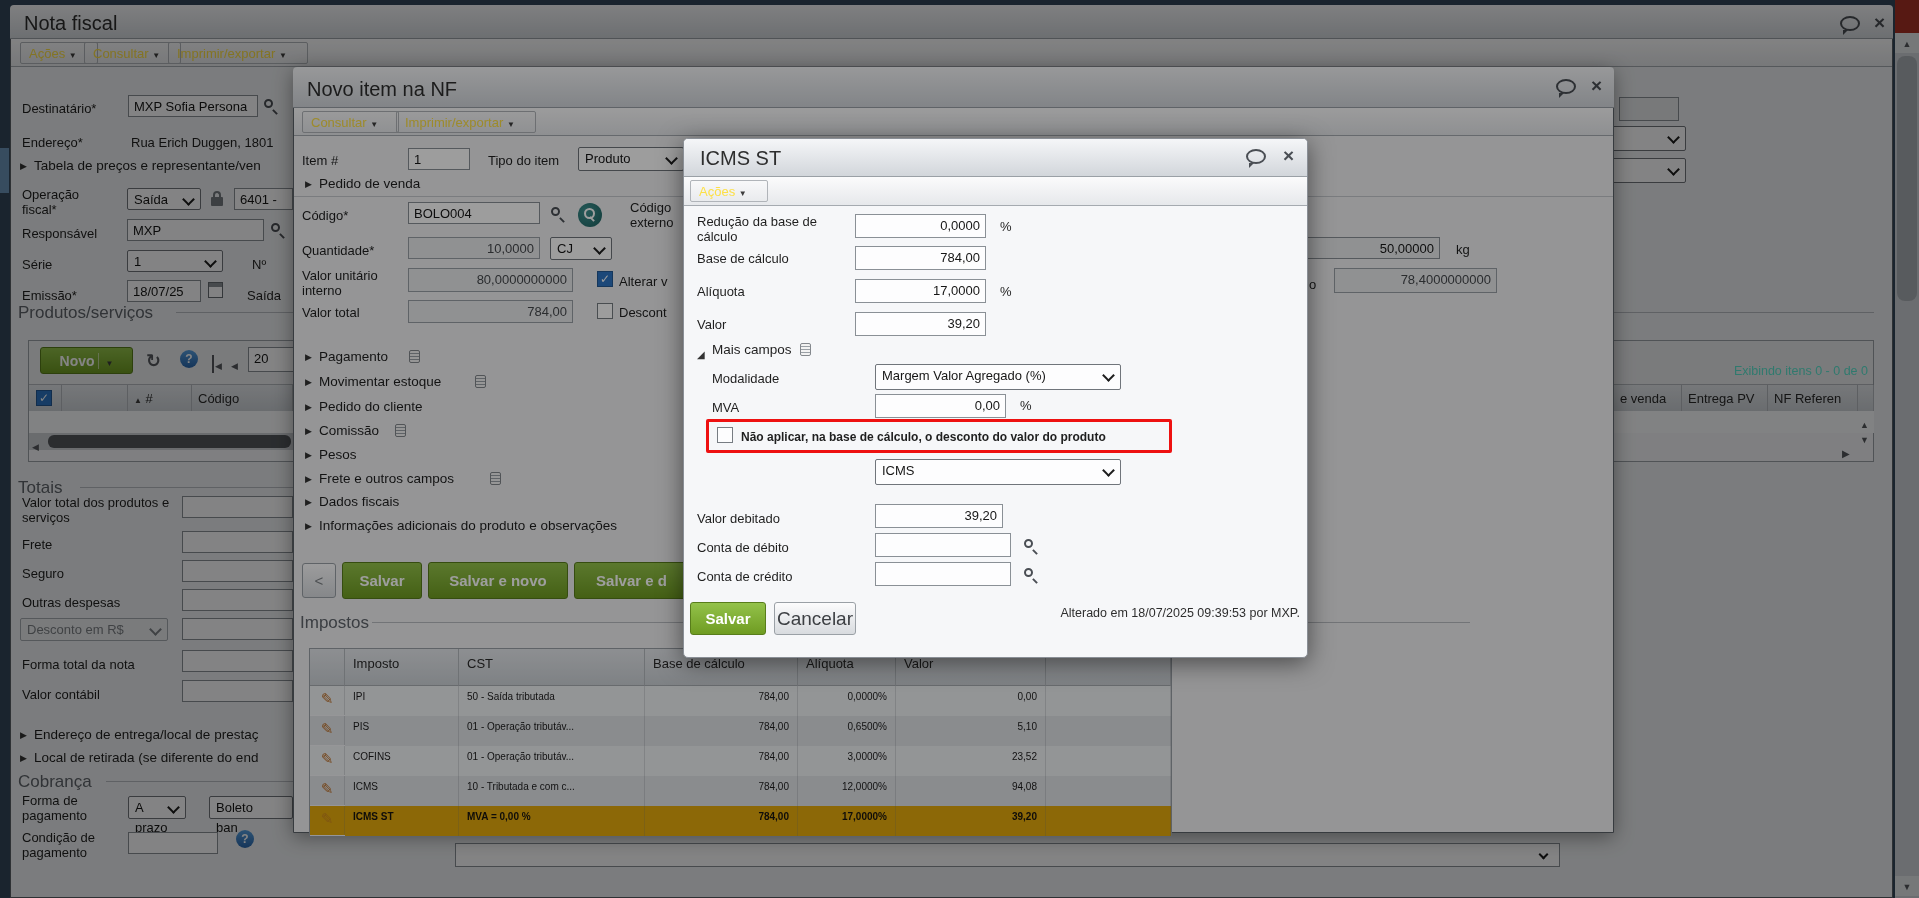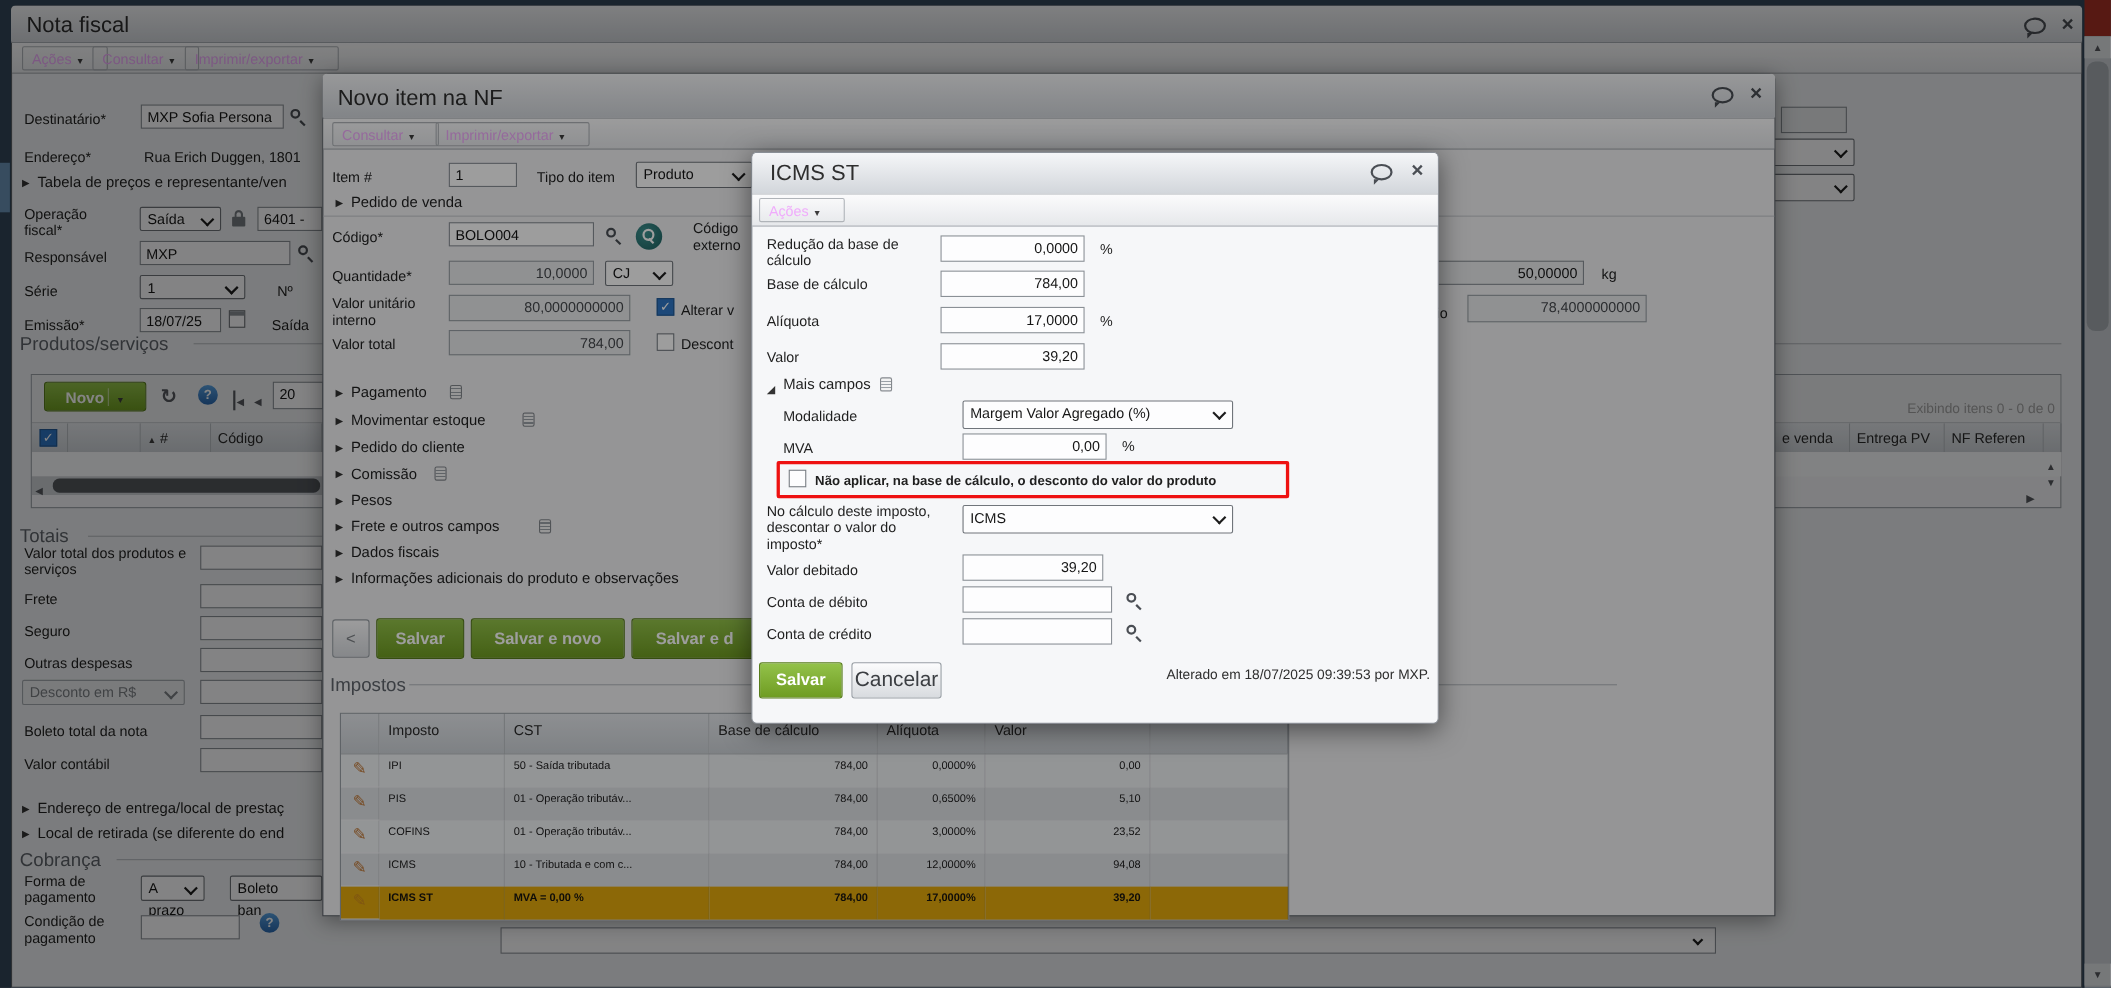--- a/index.html
+++ b/index.html
@@ -5,21 +5,21 @@
   html,body{margin:0;padding:0;background:#222;}
   #page{position:relative;width:1919px;height:898px;overflow:hidden;background:#33475a;
         font-family:"Liberation Sans","DejaVu Sans",sans-serif;color:#1c1c1c;}
   .abs{position:absolute;box-sizing:border-box;}
   .layer{position:absolute;left:0;top:0;width:1919px;height:898px;}
   
   .winframe{background:#eef0f2;border:1px solid #5a5f66;border-radius:5px 5px 0 0;}
   .titlebar{background:linear-gradient(#f5f6f8,#d2d6db);border-bottom:1px solid #9aa0a6;border-radius:4px 4px 0 0;}
   .wtitle{font-size:20px;color:#2e2e2e;}
   .menubar{background:linear-gradient(#fbfbfc,#e6e8eb);border-bottom:1px solid #a5aab0;}
-  .mitem{border:1px solid #b0b4b9;border-radius:2px;font-size:13px;color:#f0abfc;padding:3px 20px 0 8px;height:22px;background:transparent;}
+  .mitem{border:1px solid #b0b4b9;border-radius:2px;font-size:13px;color:#fde047;padding:3px 20px 0 8px;height:22px;background:transparent;}
   .lbl{font-size:13px;color:#1f1f1f;line-height:15px;}
   .small{font-size:12.5px;}
   .inp{background:#fdfdfe;border:1px solid #8a9096;font-size:13px;line-height:19px;padding:1px 5px;color:#161616;}
   .inp.dis{background:#e8eaec;color:#46494d;border-color:#9aa0a6;}
   .inp.num{text-align:right;}
   .sel{background:#fdfdfe;border:1px solid #70757b;border-radius:2px;font-size:13px;line-height:20px;padding:1px 20px 0 6px;color:#161616;}
   .sel.dis{background:#eceef0;color:#7c8085;border-color:#a5aab0;}
   .chev{position:absolute;right:7px;top:6px;width:7px;height:7px;border-right:2px solid #1d1d1d;border-bottom:2px solid #1d1d1d;transform:rotate(45deg);}
   .legend{font-size:17px;color:#5f646b;}
   .hline{height:1px;background:#b8bcc1;}
@@ -113,21 +113,21 @@
     <div class="abs legend" style="left:18px;top:303px;">Produtos/serviços</div>
     <div class="abs hline" style="left:176px;top:312px;width:1698px;"></div>
     <div class="abs" style="left:28px;top:340px;width:1846px;height:122px;border:1px solid #9aa0a6;background:#f5f6f8;"></div>
     <div class="abs" style="left:29px;top:341px;width:1844px;height:44px;background:#eceef0;border-bottom:1px solid #b3b8bd;"></div>
     <div class="abs btn-green" style="left:40px;top:347px;width:93px;height:27px;font-size:14px;line-height:26px;"><span>Novo</span> <span class="i-down" style="border-left:1px solid rgba(255,255,255,.5);padding-left:6px;"></span></div>
     <span class="abs i-refresh" style="left:146px;top:350px;"></span>
     <div class="abs helpico" style="left:180px;top:350px;">?</div>
     <span class="abs i-left" style="left:212px;top:355px;border-left:2px solid #55595e;padding-left:1px;"></span>
     <span class="abs i-left" style="left:231px;top:355px;"></span>
     <div class="abs inp" style="left:248px;top:347px;width:46px;height:25px;">20</div>
-    <div class="abs small" style="left:1690px;top:364px;width:178px;text-align:right;color:#a3a3a3;">Exibindo itens 0 - 0 de 0</div>
+    <div class="abs small" style="left:1690px;top:364px;width:178px;text-align:right;color:#5eead4;">Exibindo itens 0 - 0 de 0</div>
 
     <div class="abs gridhead" style="left:29px;top:385px;width:1845px;height:26px;"></div>
     <div class="abs gridhead" style="left:29px;top:385px;width:33px;height:26px;"></div>
     <div class="abs cb on" style="left:36px;top:390px;"></div>
     <div class="abs gridhead" style="left:62px;top:385px;width:66px;height:26px;"></div>
     <div class="abs gridhead" style="left:128px;top:385px;width:64px;height:26px;"><span class="i-sort"></span> <span>#</span></div>
     <div class="abs gridhead" style="left:192px;top:385px;width:101px;height:26px;"><span>Código</span></div>
     <div class="abs gridhead" style="left:1614px;top:385px;width:68px;height:26px;"><span>e venda</span></div>
     <div class="abs gridhead" style="left:1682px;top:385px;width:86px;height:26px;"><span>Entrega PV</span></div>
     <div class="abs gridhead" style="left:1768px;top:385px;width:90px;height:26px;"><span>NF Referen</span></div>
@@ -145,21 +145,21 @@
     <div class="abs lbl" style="left:22px;top:495px;width:152px;">Valor total dos produtos e serviços</div>
     <div class="abs inp num" style="left:182px;top:496px;width:111px;height:22px;"></div>
     <div class="abs lbl" style="left:22px;top:537px;">Frete</div>
     <div class="abs inp num" style="left:182px;top:531px;width:111px;height:22px;"></div>
     <div class="abs lbl" style="left:22px;top:566px;">Seguro</div>
     <div class="abs inp num" style="left:182px;top:560px;width:111px;height:22px;"></div>
     <div class="abs lbl" style="left:22px;top:595px;">Outras despesas</div>
     <div class="abs inp num" style="left:182px;top:589px;width:111px;height:22px;"></div>
     <div class="abs sel dis" style="left:20px;top:618px;width:148px;height:23px;"><span>Desconto em R$</span><span class="chev" style="border-color:#7c8085;"></span></div>
     <div class="abs inp num" style="left:182px;top:618px;width:111px;height:22px;"></div>
-    <div class="abs lbl" style="left:22px;top:657px;">Boleto total da nota</div>
+    <div class="abs lbl" style="left:22px;top:657px;">Forma total da nota</div>
     <div class="abs inp num" style="left:182px;top:650px;width:111px;height:22px;"></div>
     <div class="abs lbl" style="left:22px;top:687px;">Valor contábil</div>
     <div class="abs inp num" style="left:182px;top:680px;width:111px;height:22px;"></div>
 
     <span class="abs tri" style="left:20px;top:730px;">▶</span>
     <div class="abs seclbl" style="left:34px;top:727px;">Endereço de entrega/local de prestaç</div>
     <span class="abs tri" style="left:20px;top:753px;">▶</span>
     <div class="abs seclbl" style="left:34px;top:750px;">Local de retirada (se diferente do end</div>
 
     <div class="abs legend" style="left:18px;top:772px;">Cobrança</div>
@@ -339,21 +339,20 @@
     <div class="abs lbl" style="left:712px;top:371px;">Modalidade</div>
     <div class="abs sel" style="left:875px;top:364px;width:246px;height:26px;"><span>Margem Valor Agregado (%)</span><span class="chev"></span></div>
     <div class="abs lbl" style="left:712px;top:400px;">MVA</div>
     <div class="abs inp num" style="left:875px;top:394px;width:131px;height:24px;">0,00</div>
     <div class="abs lbl" style="left:1020px;top:398px;">%</div>
 
     <div class="abs redbox" style="left:706px;top:419px;width:466px;height:34px;"></div>
     <div class="abs cb" style="left:717px;top:427px;"></div>
     <div class="abs lbl" style="left:741px;top:430px;font-weight:bold;font-size:12px;">Não aplicar, na base de cálculo, o desconto do valor do produto</div>
 
-    <div class="abs lbl" style="left:697px;top:457px;width:162px;">No cálculo deste imposto, descontar o valor do imposto*</div>
     <div class="abs sel" style="left:875px;top:459px;width:246px;height:26px;"><span>ICMS</span><span class="chev"></span></div>
     <div class="abs lbl" style="left:697px;top:511px;">Valor debitado</div>
     <div class="abs inp num" style="left:875px;top:504px;width:128px;height:24px;">39,20</div>
     <div class="abs lbl" style="left:697px;top:540px;">Conta de débito</div>
     <div class="abs inp" style="left:875px;top:533px;width:136px;height:24px;"></div>
     <div class="abs mag" style="left:1024px;top:539px;"></div>
     <div class="abs lbl" style="left:697px;top:569px;">Conta de crédito</div>
     <div class="abs inp" style="left:875px;top:562px;width:136px;height:24px;"></div>
     <div class="abs mag" style="left:1024px;top:568px;"></div>
 

